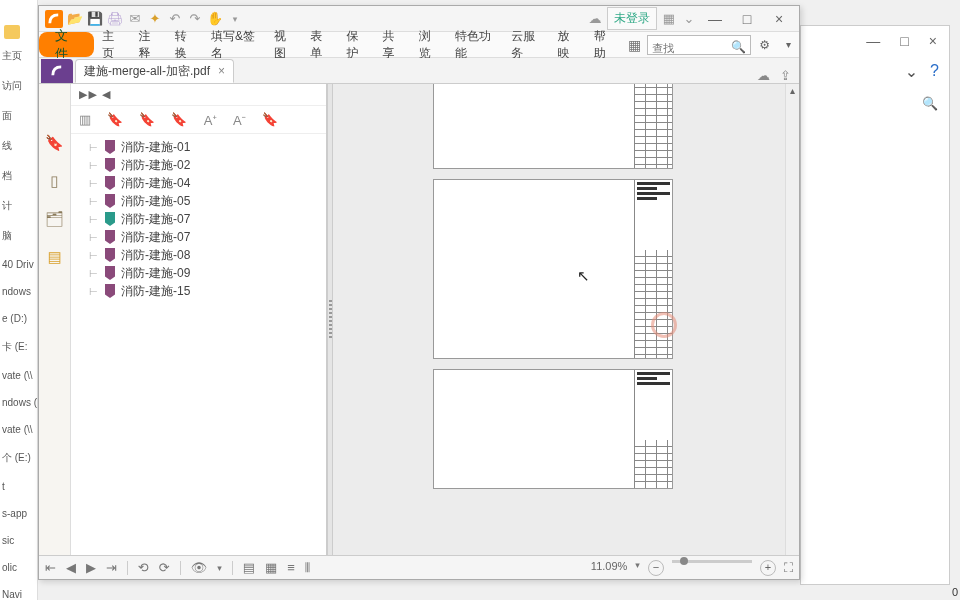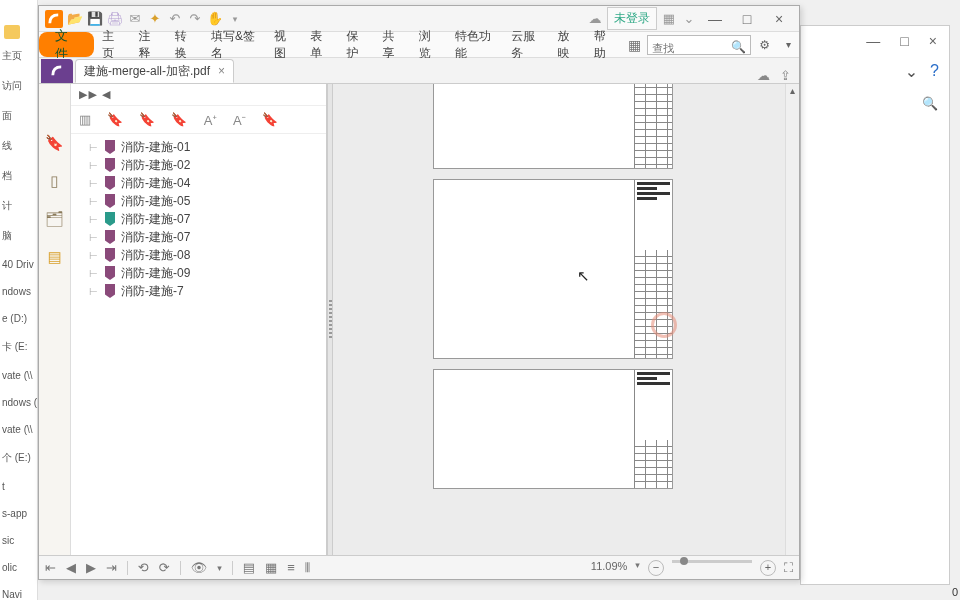--- a/index.html
+++ b/index.html
@@ -271,21 +271,21 @@
             <span>消防-建施-08</span>
           </div>
           <div class="bm-item">
             <span class="tree-line">⊢</span>
             <span class="ribbon"></span>
             <span>消防-建施-09</span>
           </div>
           <div class="bm-item">
             <span class="tree-line">⊢</span>
             <span class="ribbon"></span>
-            <span>消防-建施-7</span>
+            <span>消防-建施-15</span>
           </div>
         </div>
     </div>
 
     <div class="splitter"></div>
 
     <div class="preview">
       <div class="pages">
         <div class="page p1">
           <div class="title-block">

